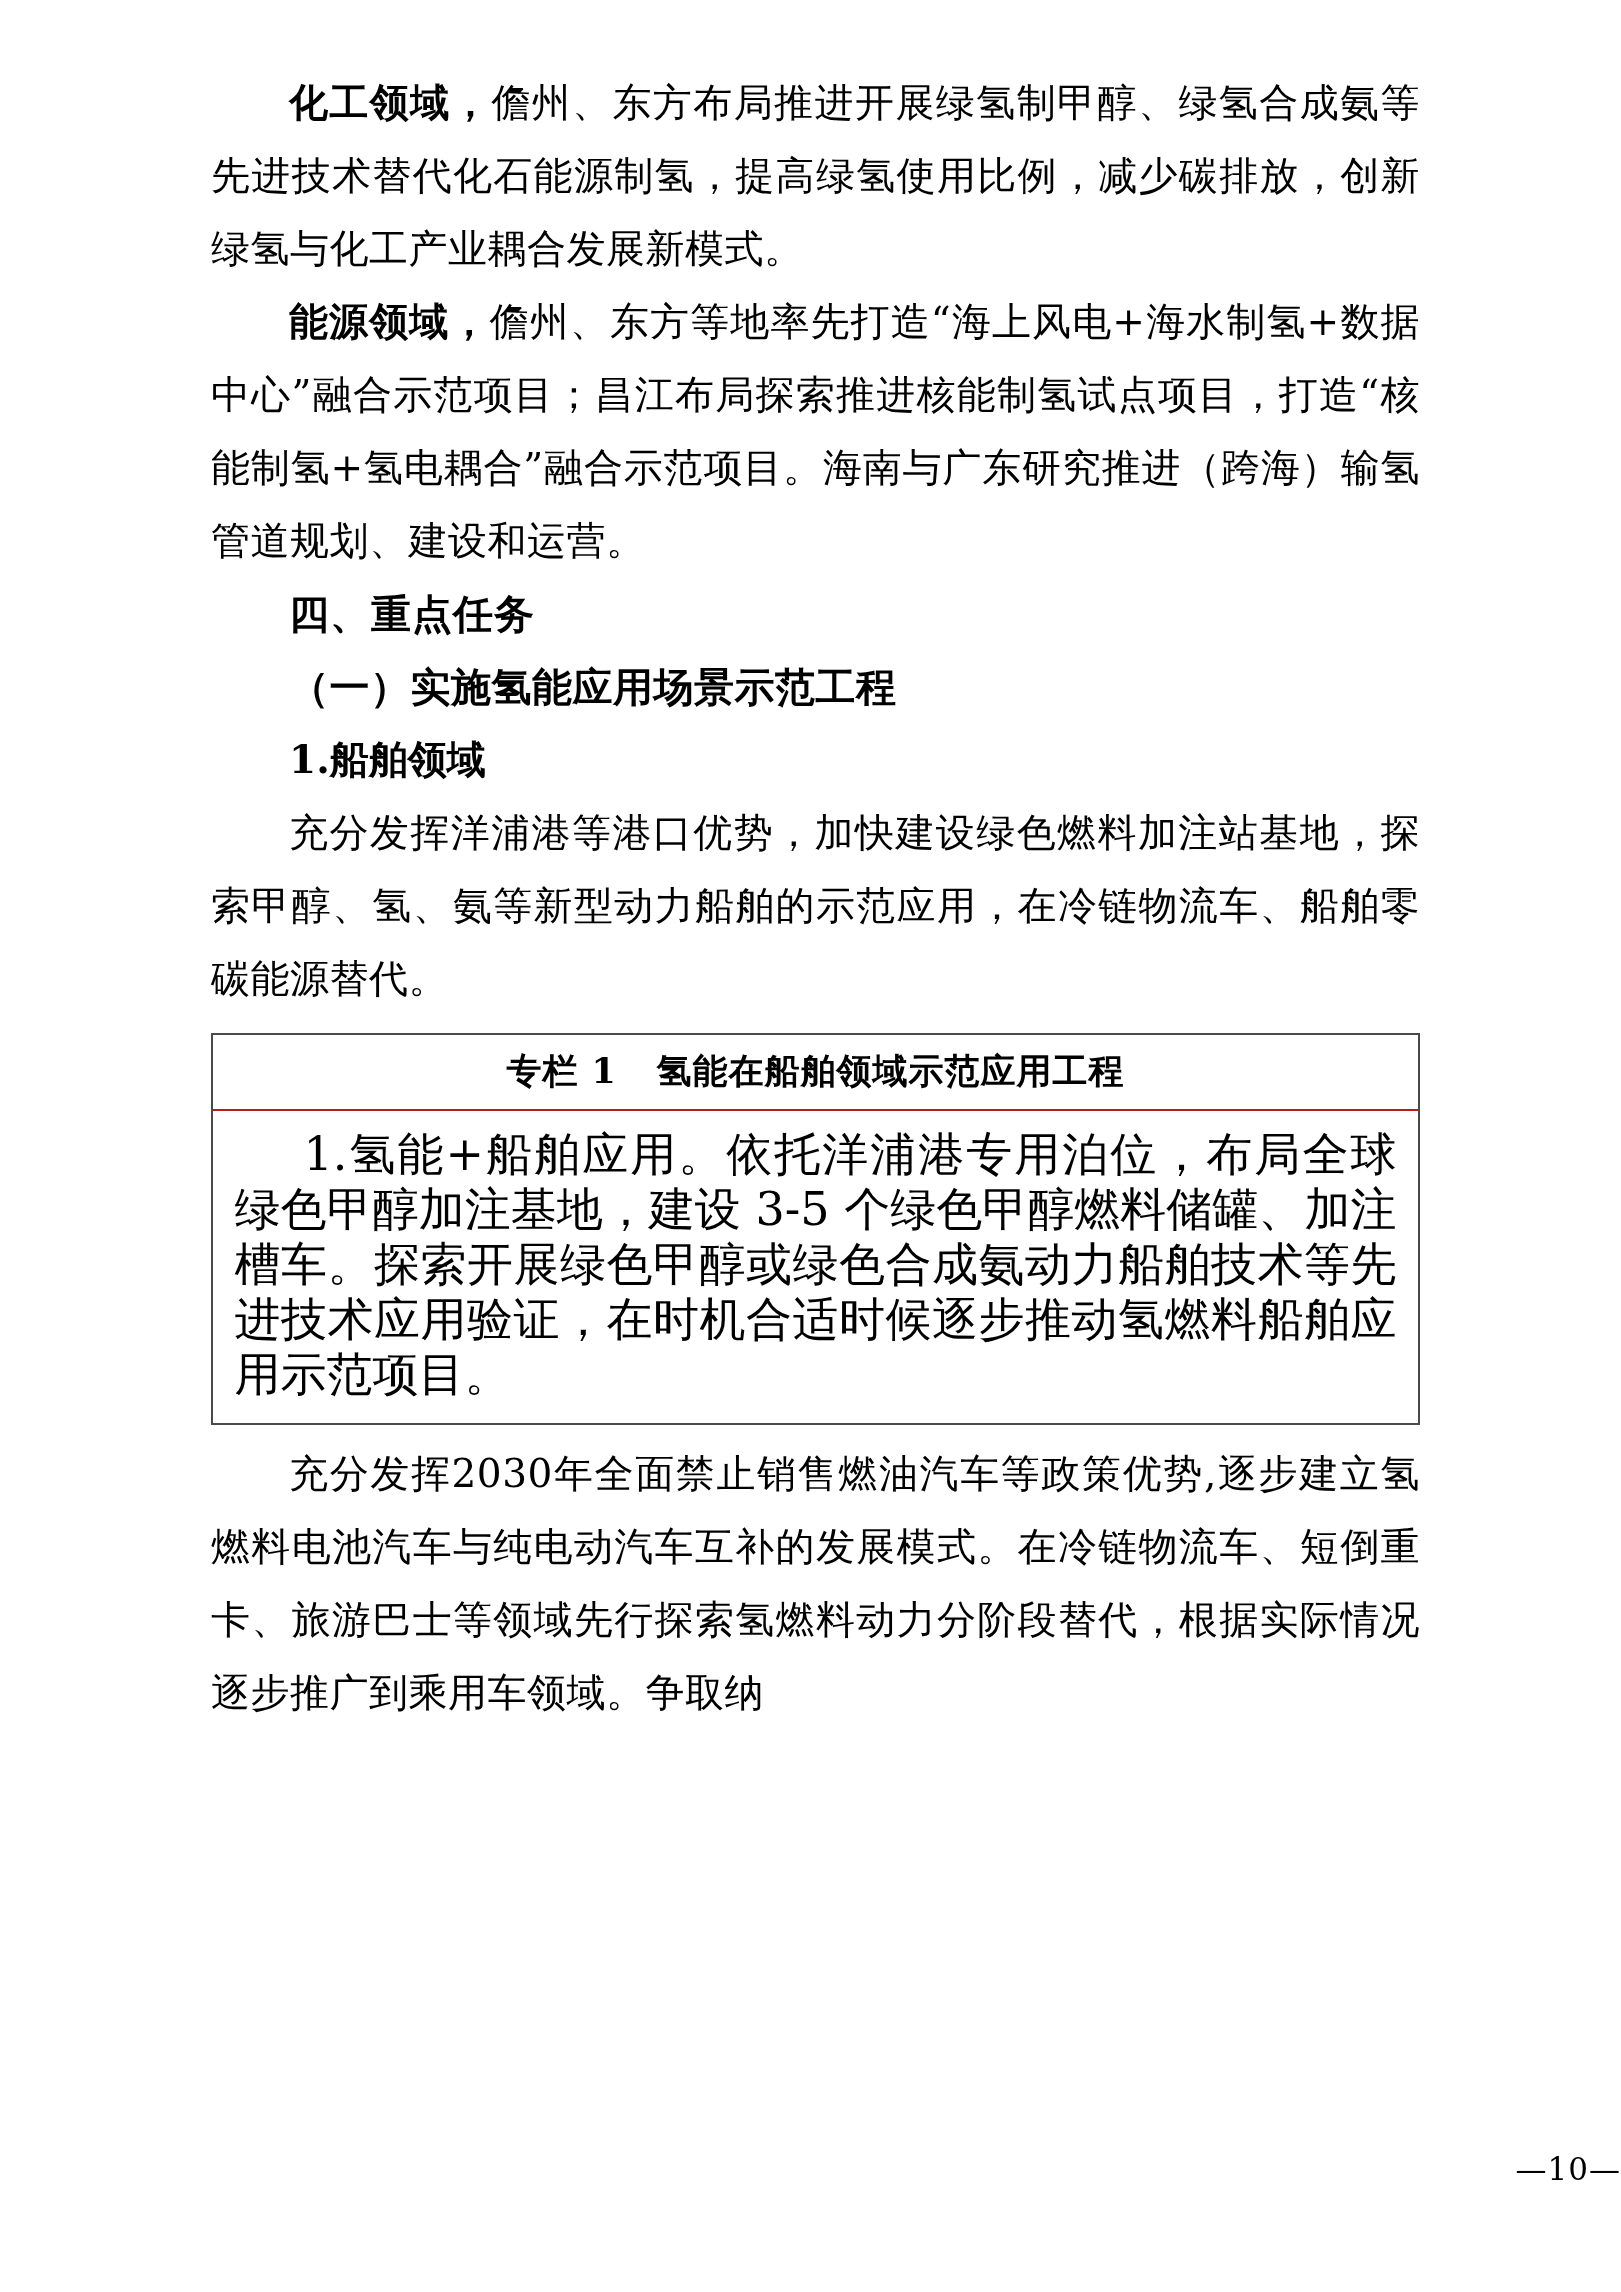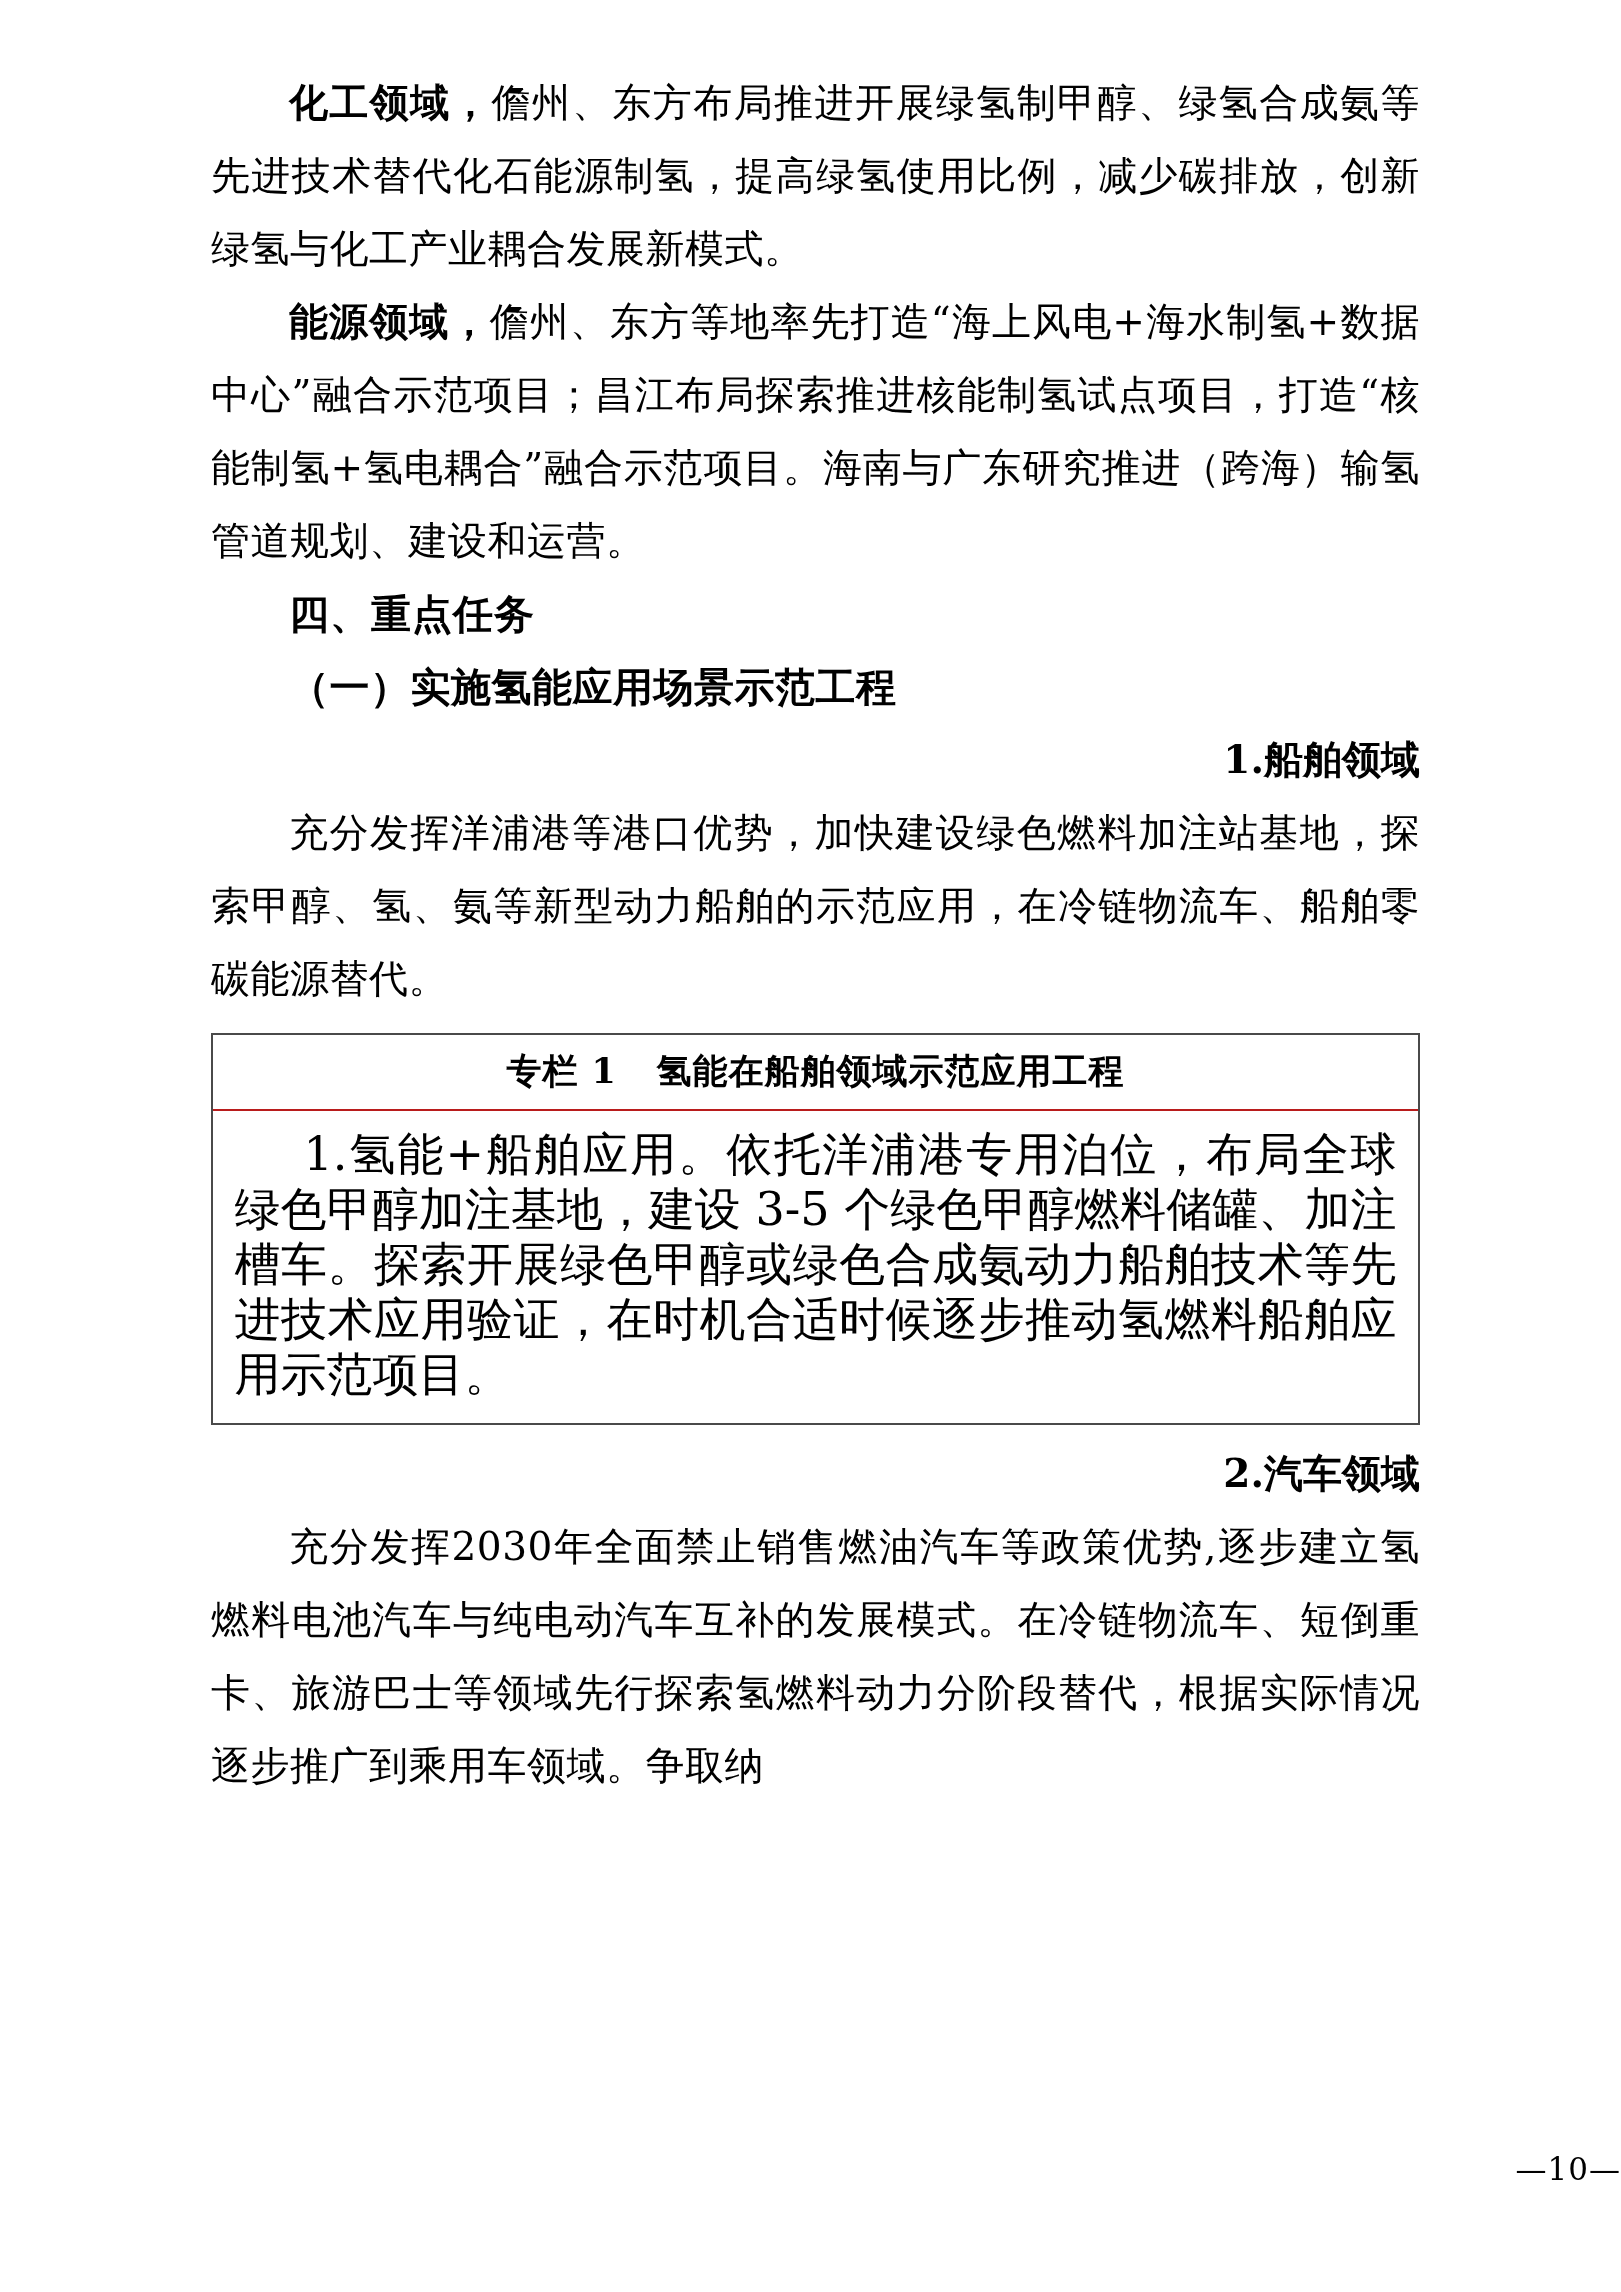--- a/index.html
+++ b/index.html
@@ -52,21 +52,20 @@
     margin: 0;
     text-indent: 78px;
     letter-spacing: 0.5px;
   }
   .heading-item {
     font-size: 39px;
     line-height: 73px;
     font-weight: bold;
     margin: 0;
     text-indent: 78px;
-    text-align: right;
   }
   .boxed {
     border: 2px solid #4a4a4a;
     margin: 17.6px 0 11.8px 0;
     box-sizing: border-box;
   }
   .boxed-title {
     font-size: 35px;
     font-weight: bold;
     text-align: center;
@@ -114,21 +113,20 @@
 
   <p class="heading-item">1.船舶领域</p>
 
   <p class="body-text indent2">充分发挥洋浦港等港口优势，加快建设绿色燃料加注站基地，探索甲醇、氢、氨等新型动力船舶的示范应用，在冷链物流车、船舶零碳能源替代。</p>
 
   <div class="boxed">
     <div class="boxed-title"><span class="num">专栏 1</span>&nbsp;&nbsp;&nbsp;<span>氢能在船舶领域示范应用工程</span></div>
     <div class="boxed-body">1.氢能+船舶应用。依托洋浦港专用泊位，布局全球绿色甲醇加注基地，建设 3-5 个绿色甲醇燃料储罐、加注槽车。探索开展绿色甲醇或绿色合成氨动力船舶技术等先进技术应用验证，在时机合适时候逐步推动氢燃料船舶应用示范项目。</div>
   </div>
 
-  <p class="heading-item">2.汽车领域</p>
 
   <p class="body-text indent2">充分发挥2030年全面禁止销售燃油汽车等政策优势,逐步建立氢燃料电池汽车与纯电动汽车互补的发展模式。在冷链物流车、短倒重卡、旅游巴士等领域先行探索氢燃料动力分阶段替代，根据实际情况逐步推广到乘用车领域。争取纳</p>
 
 </div>
 
 <div class="footer">
   <span class="footer-inner">—10—</span>
 </div>
 
 

